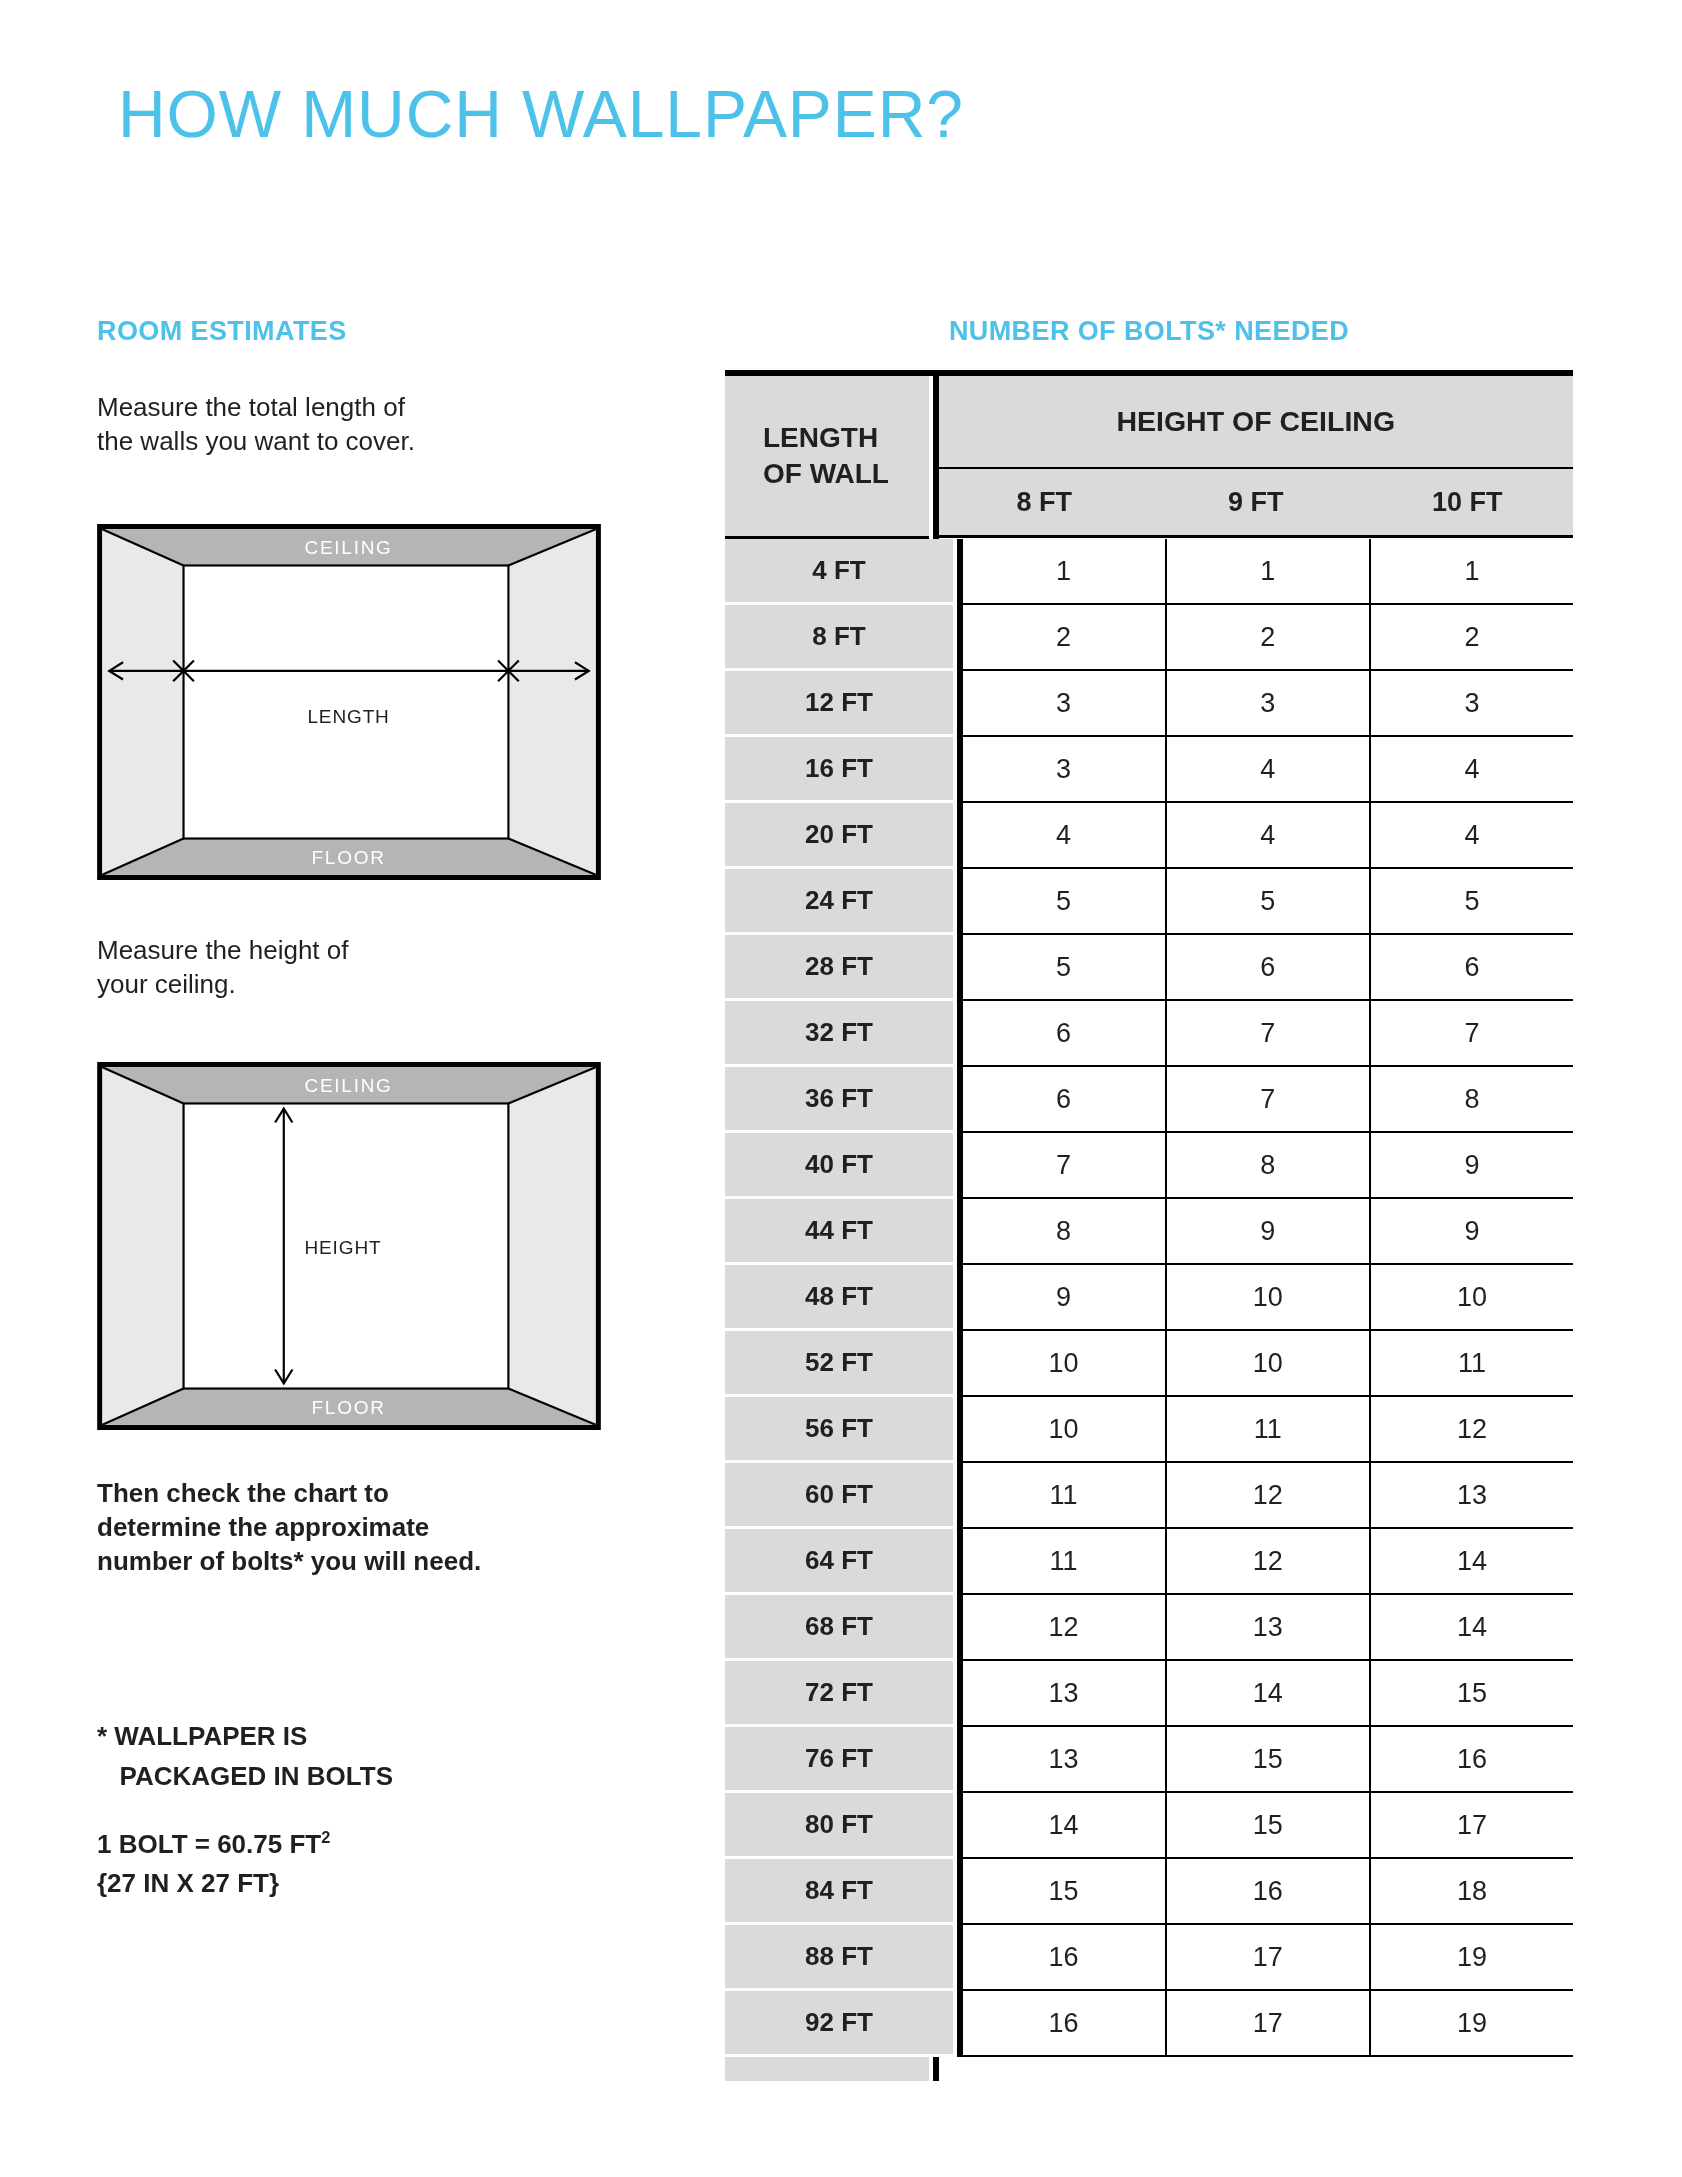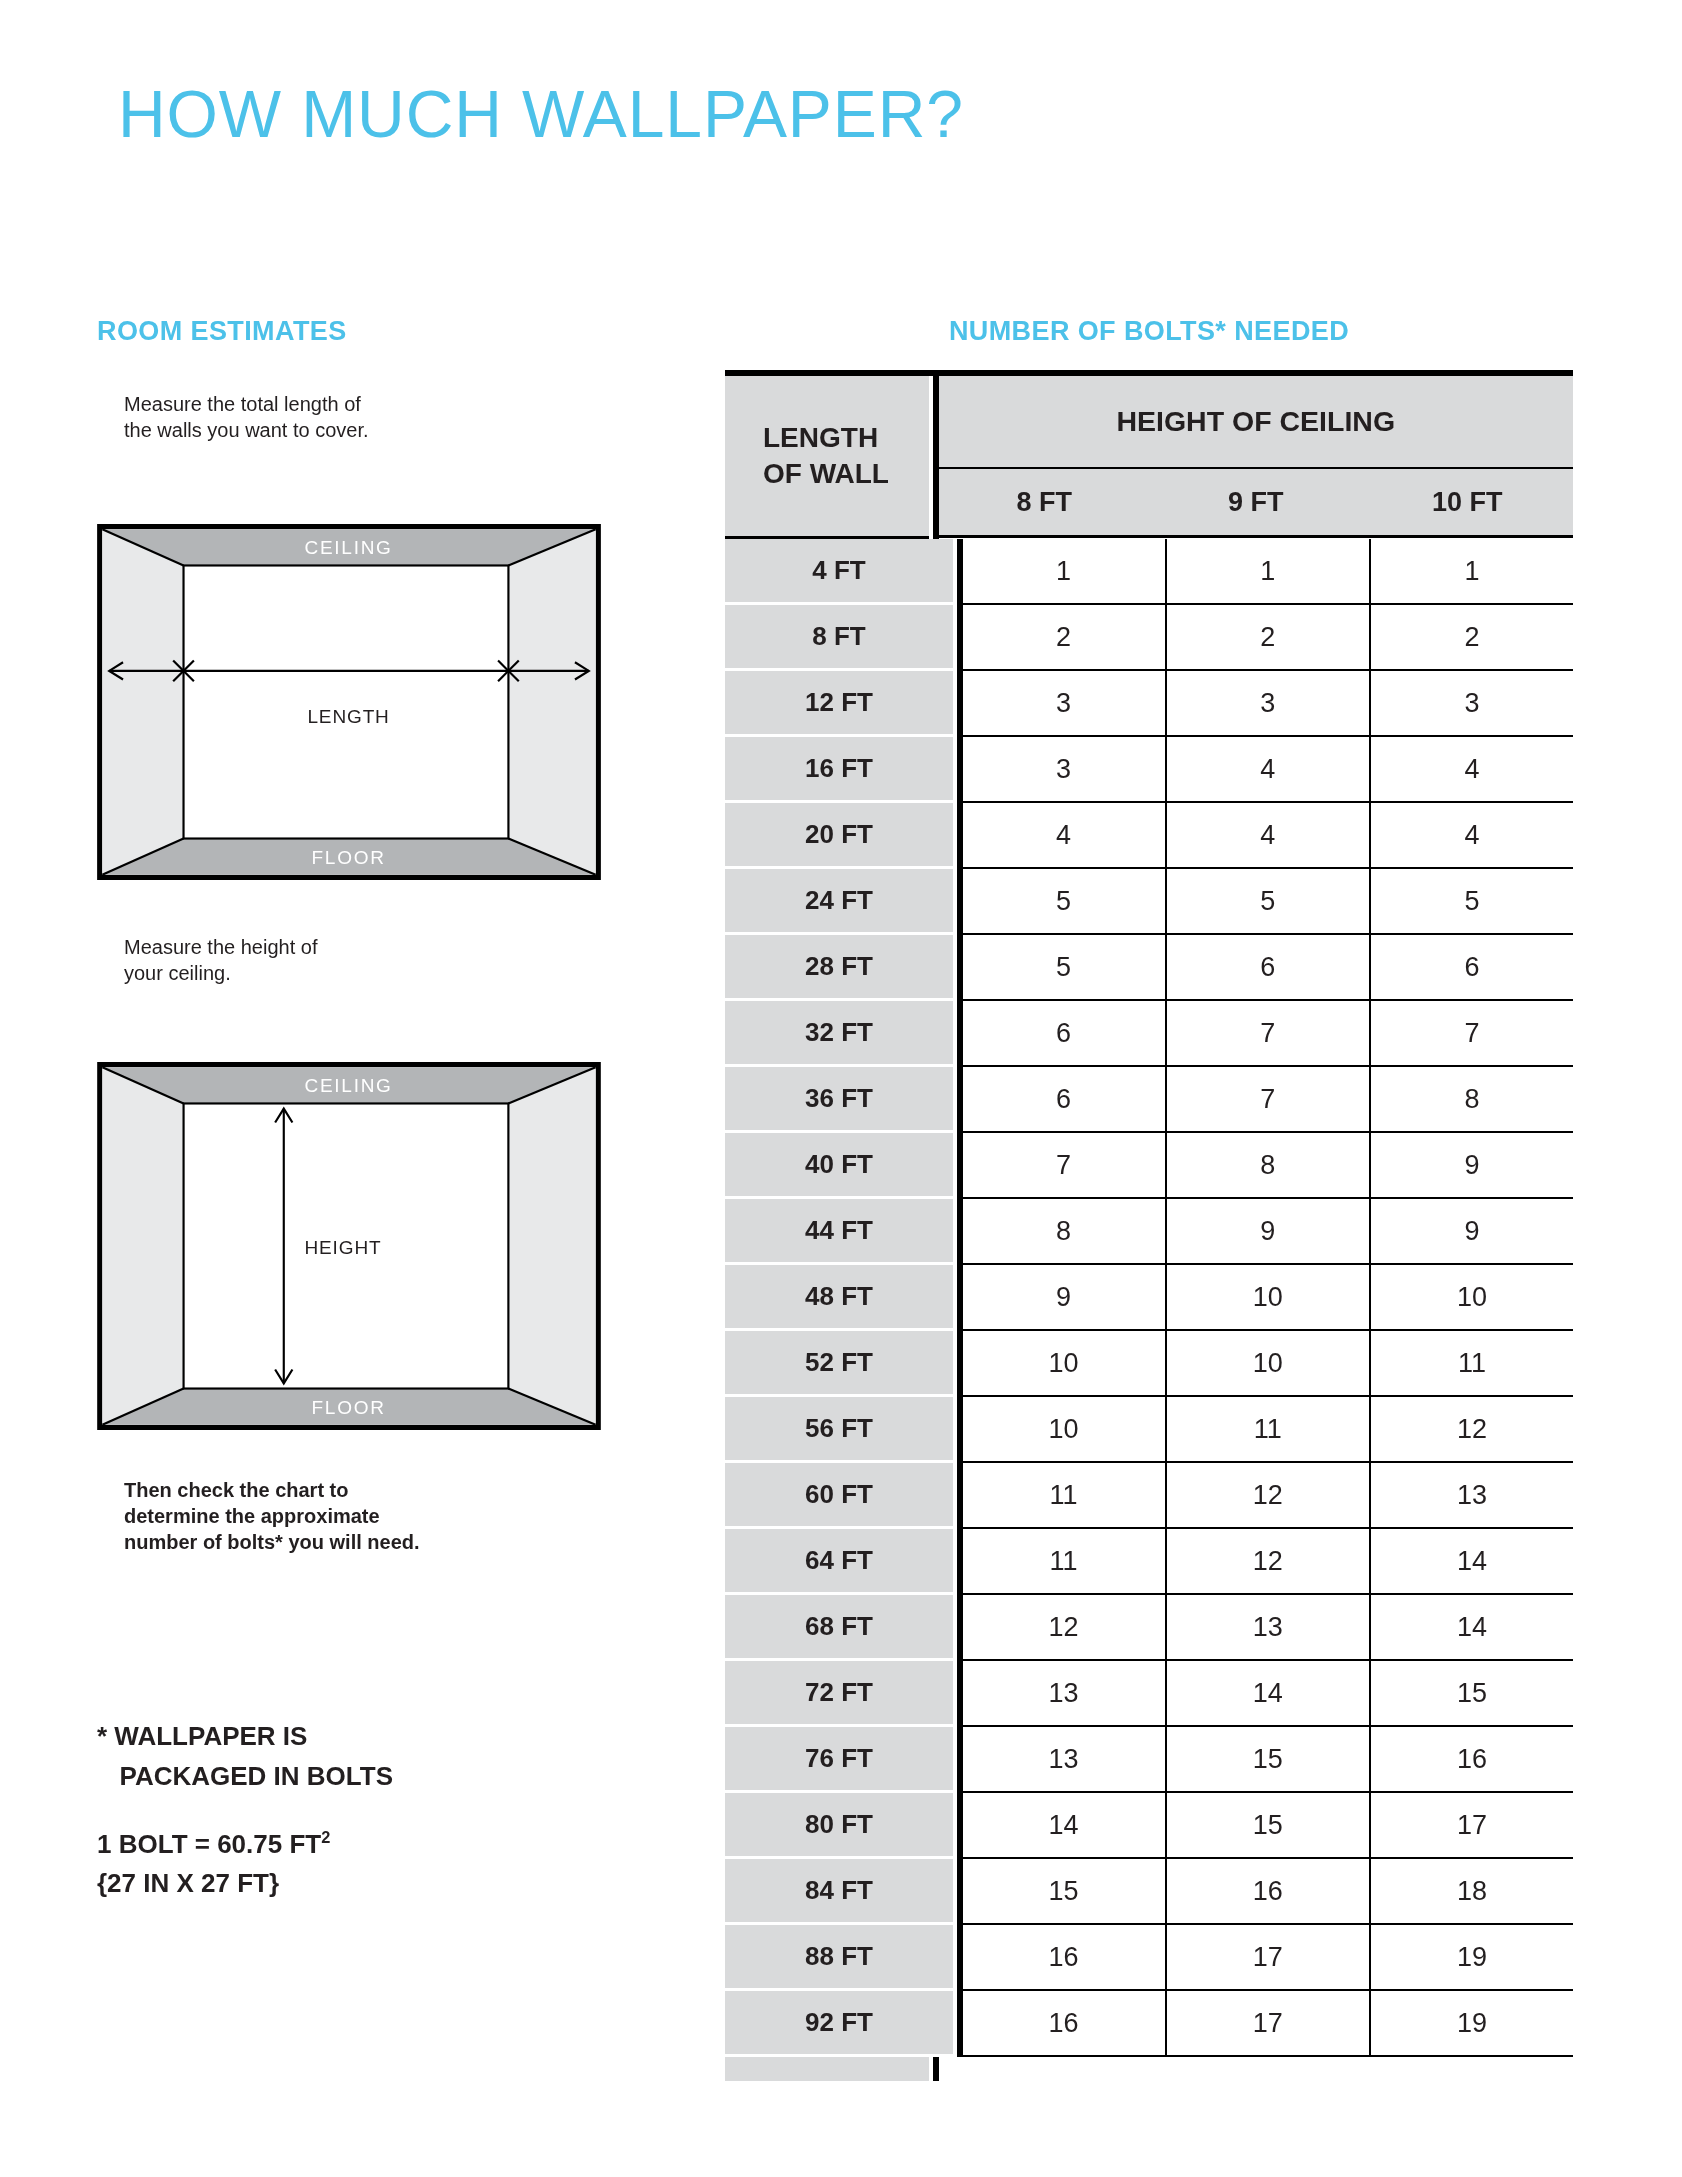--- a/index.html
+++ b/index.html
@@ -29,25 +29,24 @@
     font-weight: bold;
     letter-spacing: 0.4px;
     color: var(--accent, #4cc1e9);
   }
   #room-heading { position: absolute; left: 97px; top: 316px; }
   #table-heading { position: absolute; left: 725px; top: 316px; width: 848px; text-align: center; }
 
   .para {
     position: absolute;
     left: 97px;
-    font-size: 20px;
+    font-size: 26px;
     line-height: 1.3;
     white-space: pre-line;
     color: var(--ink, #231f20);
-    margin-left: 27px;
   }
   #step1 { top: 391px; }
   #step2 { top: 934px; }
   #step3 { top: 1477px; font-weight: bold; }
 
   .diagram { position: absolute; left: 97px; }
   #diagram1 { top: 524px; }
   #diagram2 { top: 1062px; }
   .dlab {
     font-family: "Liberation Sans", sans-serif;

